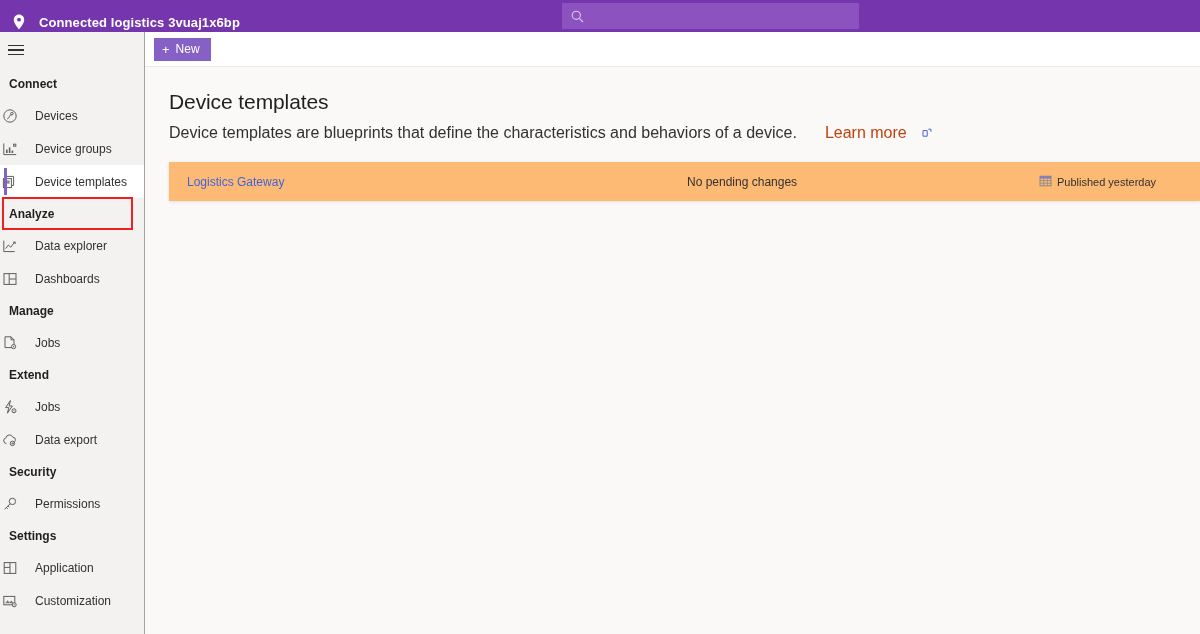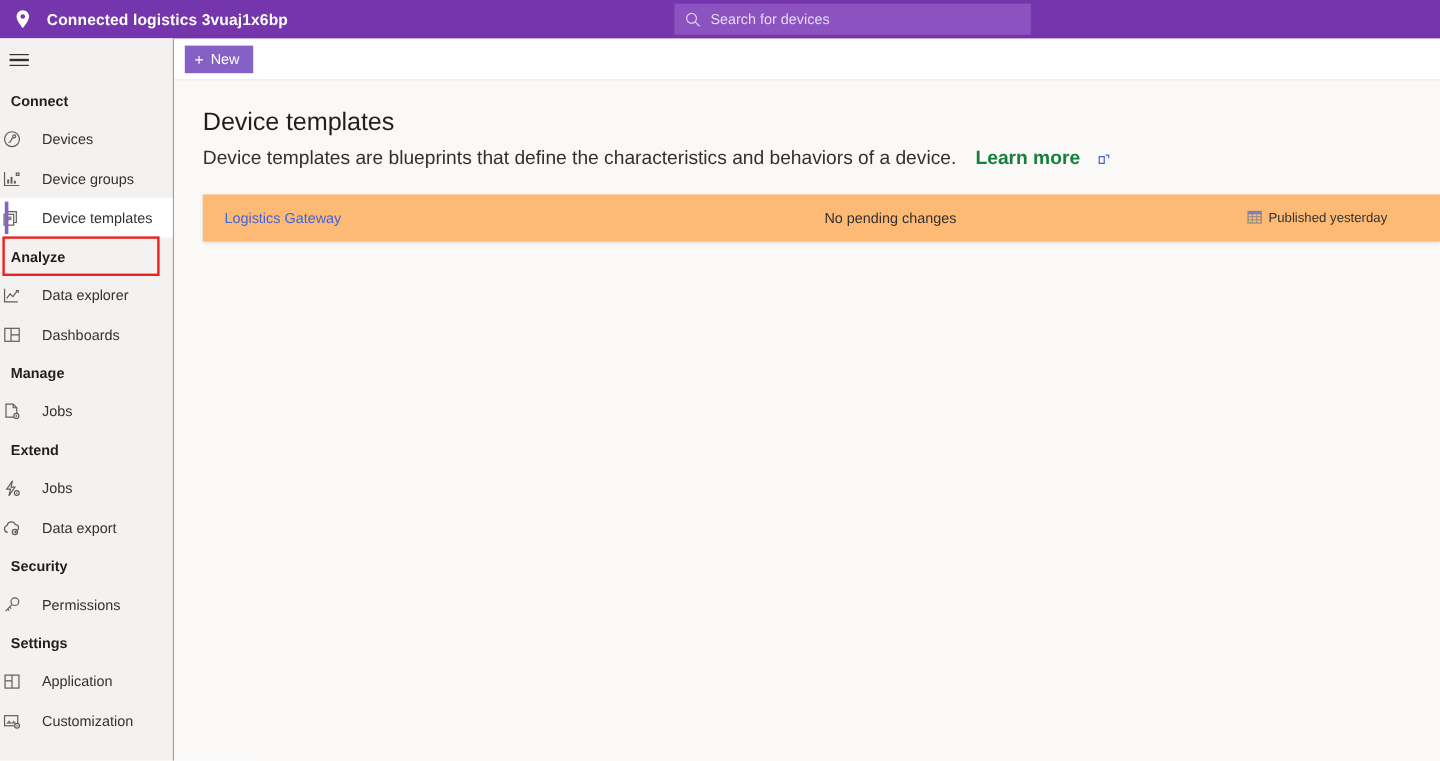--- a/index.html
+++ b/index.html
@@ -8,21 +8,21 @@
     font-family: "Liberation Sans", sans-serif;
     background: #ffffff;
     overflow: hidden;
   }
   .app { position: relative; width: 1200px; height: 634px; display: flex; flex-direction: column; }
 
   
   .topbar {
     height: 32px; min-height: 32px;
     background: #7435ad;
-    display: flex; align-items: center;
+    display: flex; align-items: flex-end;
     position: relative;
   }
   .brand { display: flex; align-items: center; padding-left: 9px; }
   .brand-icon { width: 20px; height: 20px; display: flex; align-items: center; justify-content: center; }
   .brand-title {
     color: #ffffff; font-size: 13px; font-weight: bold;
     margin-left: 10px; letter-spacing: .1px; white-space: nowrap;
   }
   .search-wrap {
     position: absolute; left: 562px; top: 3px;
@@ -107,21 +107,21 @@
   .content { flex: 1; padding: 22px 0 0 24px; overflow: hidden; }
   .page-title {
     font-size: 21px; color: #201f1e; font-weight: normal;
     letter-spacing: -.1px; line-height: 26px;
   }
   .page-subtitle {
     font-size: 16px; color: #323130; margin-top: 9px;
     display: flex; align-items: center; flex-wrap: wrap; gap: 12px;
   }
   .learn-more {
-    color: #15803d; text-decoration: none; margin-left: 4px; cursor: pointer; font-weight: bold;
+    color: #c2410c; text-decoration: none; margin-left: 16px; cursor: pointer;
   }
   .ext-icon { margin-left: 3px; display: inline-flex; align-items: flex-start; }
 
   .list { margin-top: 20px; margin-right: 0; }
   .row {
     background: #fdba74;
     height: 39px;
     display: flex; align-items: center;
     box-shadow: 0 1.2px 3.2px rgba(0,0,0,.10), 0 0.3px 0.9px rgba(0,0,0,.08);
     padding: 0 0 0 18px;
@@ -152,21 +152,20 @@
       <span class="brand-title">Connected logistics 3vuaj1x6bp</span>
     </div>
 
     <div class="search-wrap">
       <span class="search-icon">
         <svg width="13" height="13" viewBox="0 0 13 13">
           <circle cx="5.3" cy="5.3" r="4.1" fill="none" stroke="#e4d9f2" stroke-width="1.1"></circle>
           <line x1="8.4" y1="8.4" x2="12" y2="12" stroke="#e4d9f2" stroke-width="1.1"></line>
         </svg>
       </span>
-      <input class="search-input" type="text" placeholder="Search for devices" style="">
     </div>
   </div>
 
   <div class="body">
 
     <nav class="sidebar">
 
       <div class="hamburger">
         <span class="ham-icon">
           <span></span>

